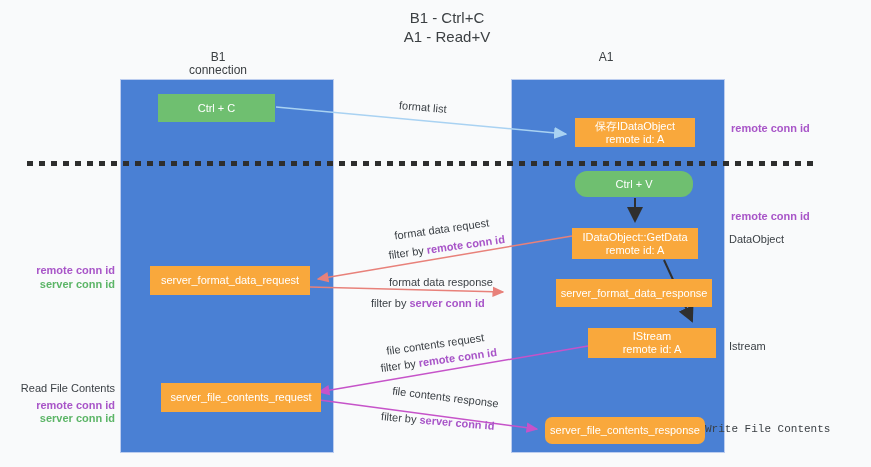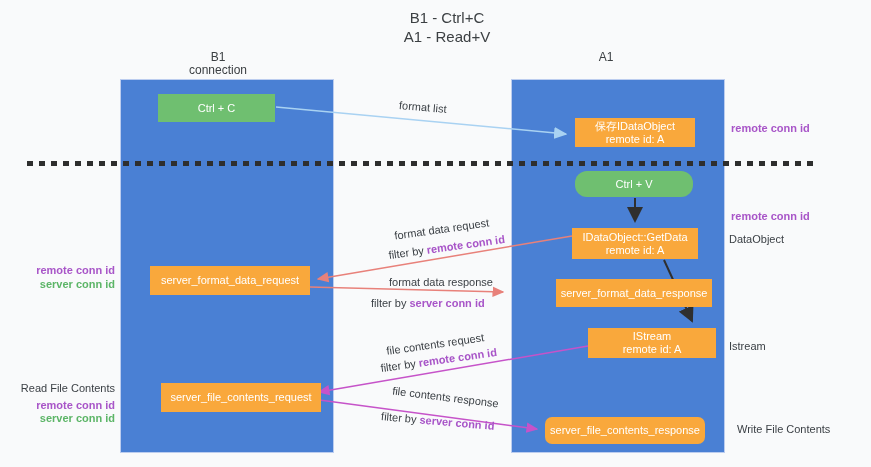--- a/index.html
+++ b/index.html
@@ -169,15 +169,15 @@
   <div class="lbl purple left-side" style="top:264px;">remote conn id</div>
   <div class="lbl green left-side" style="top:278px;">server conn id</div>
   <div class="lbl dark left-side" style="top:382px;">Read File Contents</div>
   <div class="lbl purple left-side" style="top:399px;">remote conn id</div>
   <div class="lbl green left-side" style="top:412px;">server conn id</div>
 
   <div class="lbl purple" style="left:731px;top:122px;">remote conn id</div>
   <div class="lbl purple" style="left:731px;top:210px;">remote conn id</div>
   <div class="lbl dark" style="left:729px;top:233px;">DataObject</div>
   <div class="lbl dark" style="left:729px;top:340px;">Istream</div>
-  <div class="lbl dark" style="left:737px;top:423px;">Write File Contents</div>
+  <div class="lbl dark" style="left:705px;top:423px;font-family:Liberation Mono, monospace;">Write File Contents</div>
 
 </div>
 
 </body></html>

